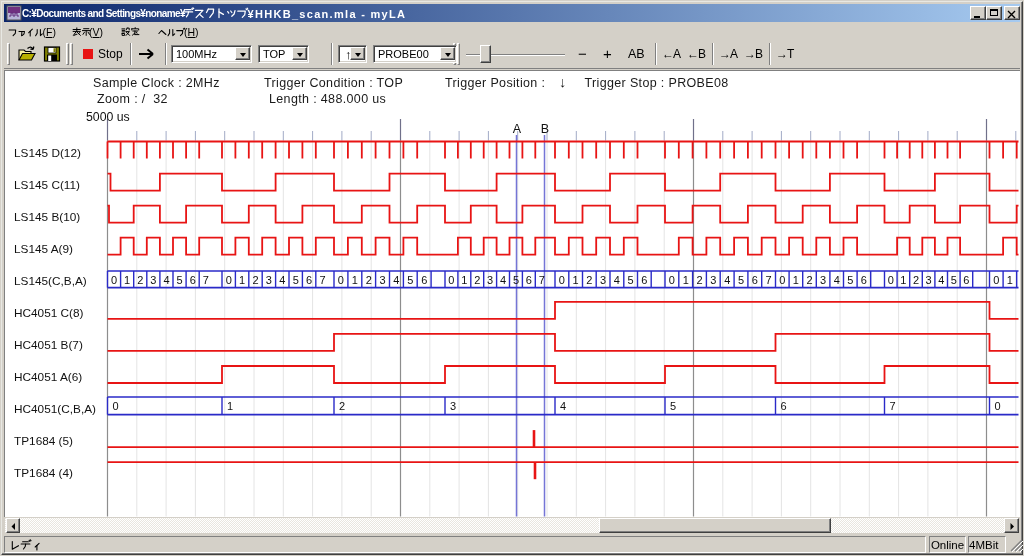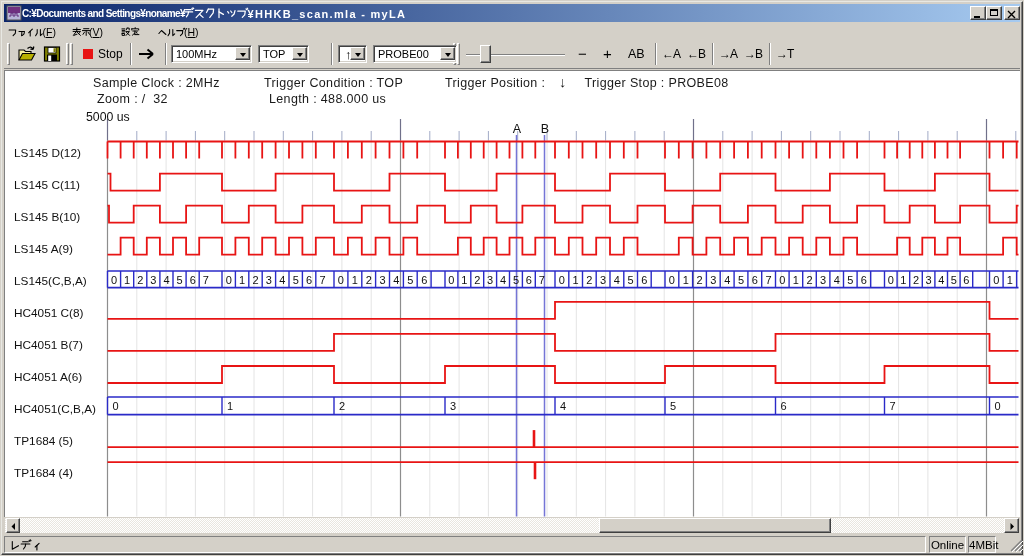--- a/index.html
+++ b/index.html
@@ -490,17 +490,17 @@
           <polyline points="13.6,2.8 19.4,2.8" fill="none" stroke="#000" stroke-width="1.1" stroke-linecap="round" stroke-linejoin="round"></polyline>
           <polyline points="12.1,5.0 20.9,5.0" fill="none" stroke="#000" stroke-width="1.1" stroke-linecap="round" stroke-linejoin="round"></polyline>
           <polyline points="16.7,5.0 16.1,7.8 14.5,10.0" fill="none" stroke="#000" stroke-width="1.1" stroke-linecap="round" stroke-linejoin="round"></polyline>
           <polyline points="20.1,1.4 20.9,2.3" fill="none" stroke="#000" stroke-width="1.1" stroke-linecap="round" stroke-linejoin="round"></polyline>
           <polyline points="21.2,0.8 22.0,1.7" fill="none" stroke="#000" stroke-width="1.1" stroke-linecap="round" stroke-linejoin="round"></polyline>
           <polyline points="30.1,4.3 26.2,8.0" fill="none" stroke="#000" stroke-width="1.1" stroke-linecap="round" stroke-linejoin="round"></polyline>
           <polyline points="27.9,6.5 27.9,10.9" fill="none" stroke="#000" stroke-width="1.1" stroke-linecap="round" stroke-linejoin="round"></polyline>
         </svg></span>
     </div>
     <div class="abs sunk" style="left:925px;top:2px;width:37px;height:17px;text-align:center"><span style="position:relative;top:1.5px">Online</span></div>
-    <div class="abs sunk" style="left:964px;top:2px;width:28px;height:17px;text-align:right"><span style="position:relative;top:1.5px">4MBit</span></div>
+    <div class="abs sunk" style="left:964px;top:2px;width:38px;height:17px;text-align:left"><span style="position:relative;top:1.5px">4MBit</span></div>
     <svg class="abs" style="left:1006px;top:5px" width="13" height="13">
       <path d="M12 1 L1 12 M12 5 L5 12 M12 9 L9 12" stroke="#808080" stroke-width="1.3"></path>
       <path d="M13 2 L2 13 M13 6 L6 13 M13 10 L10 13" stroke="#fff" stroke-width="1"></path>
     </svg>
   </div>
 </body></html>

